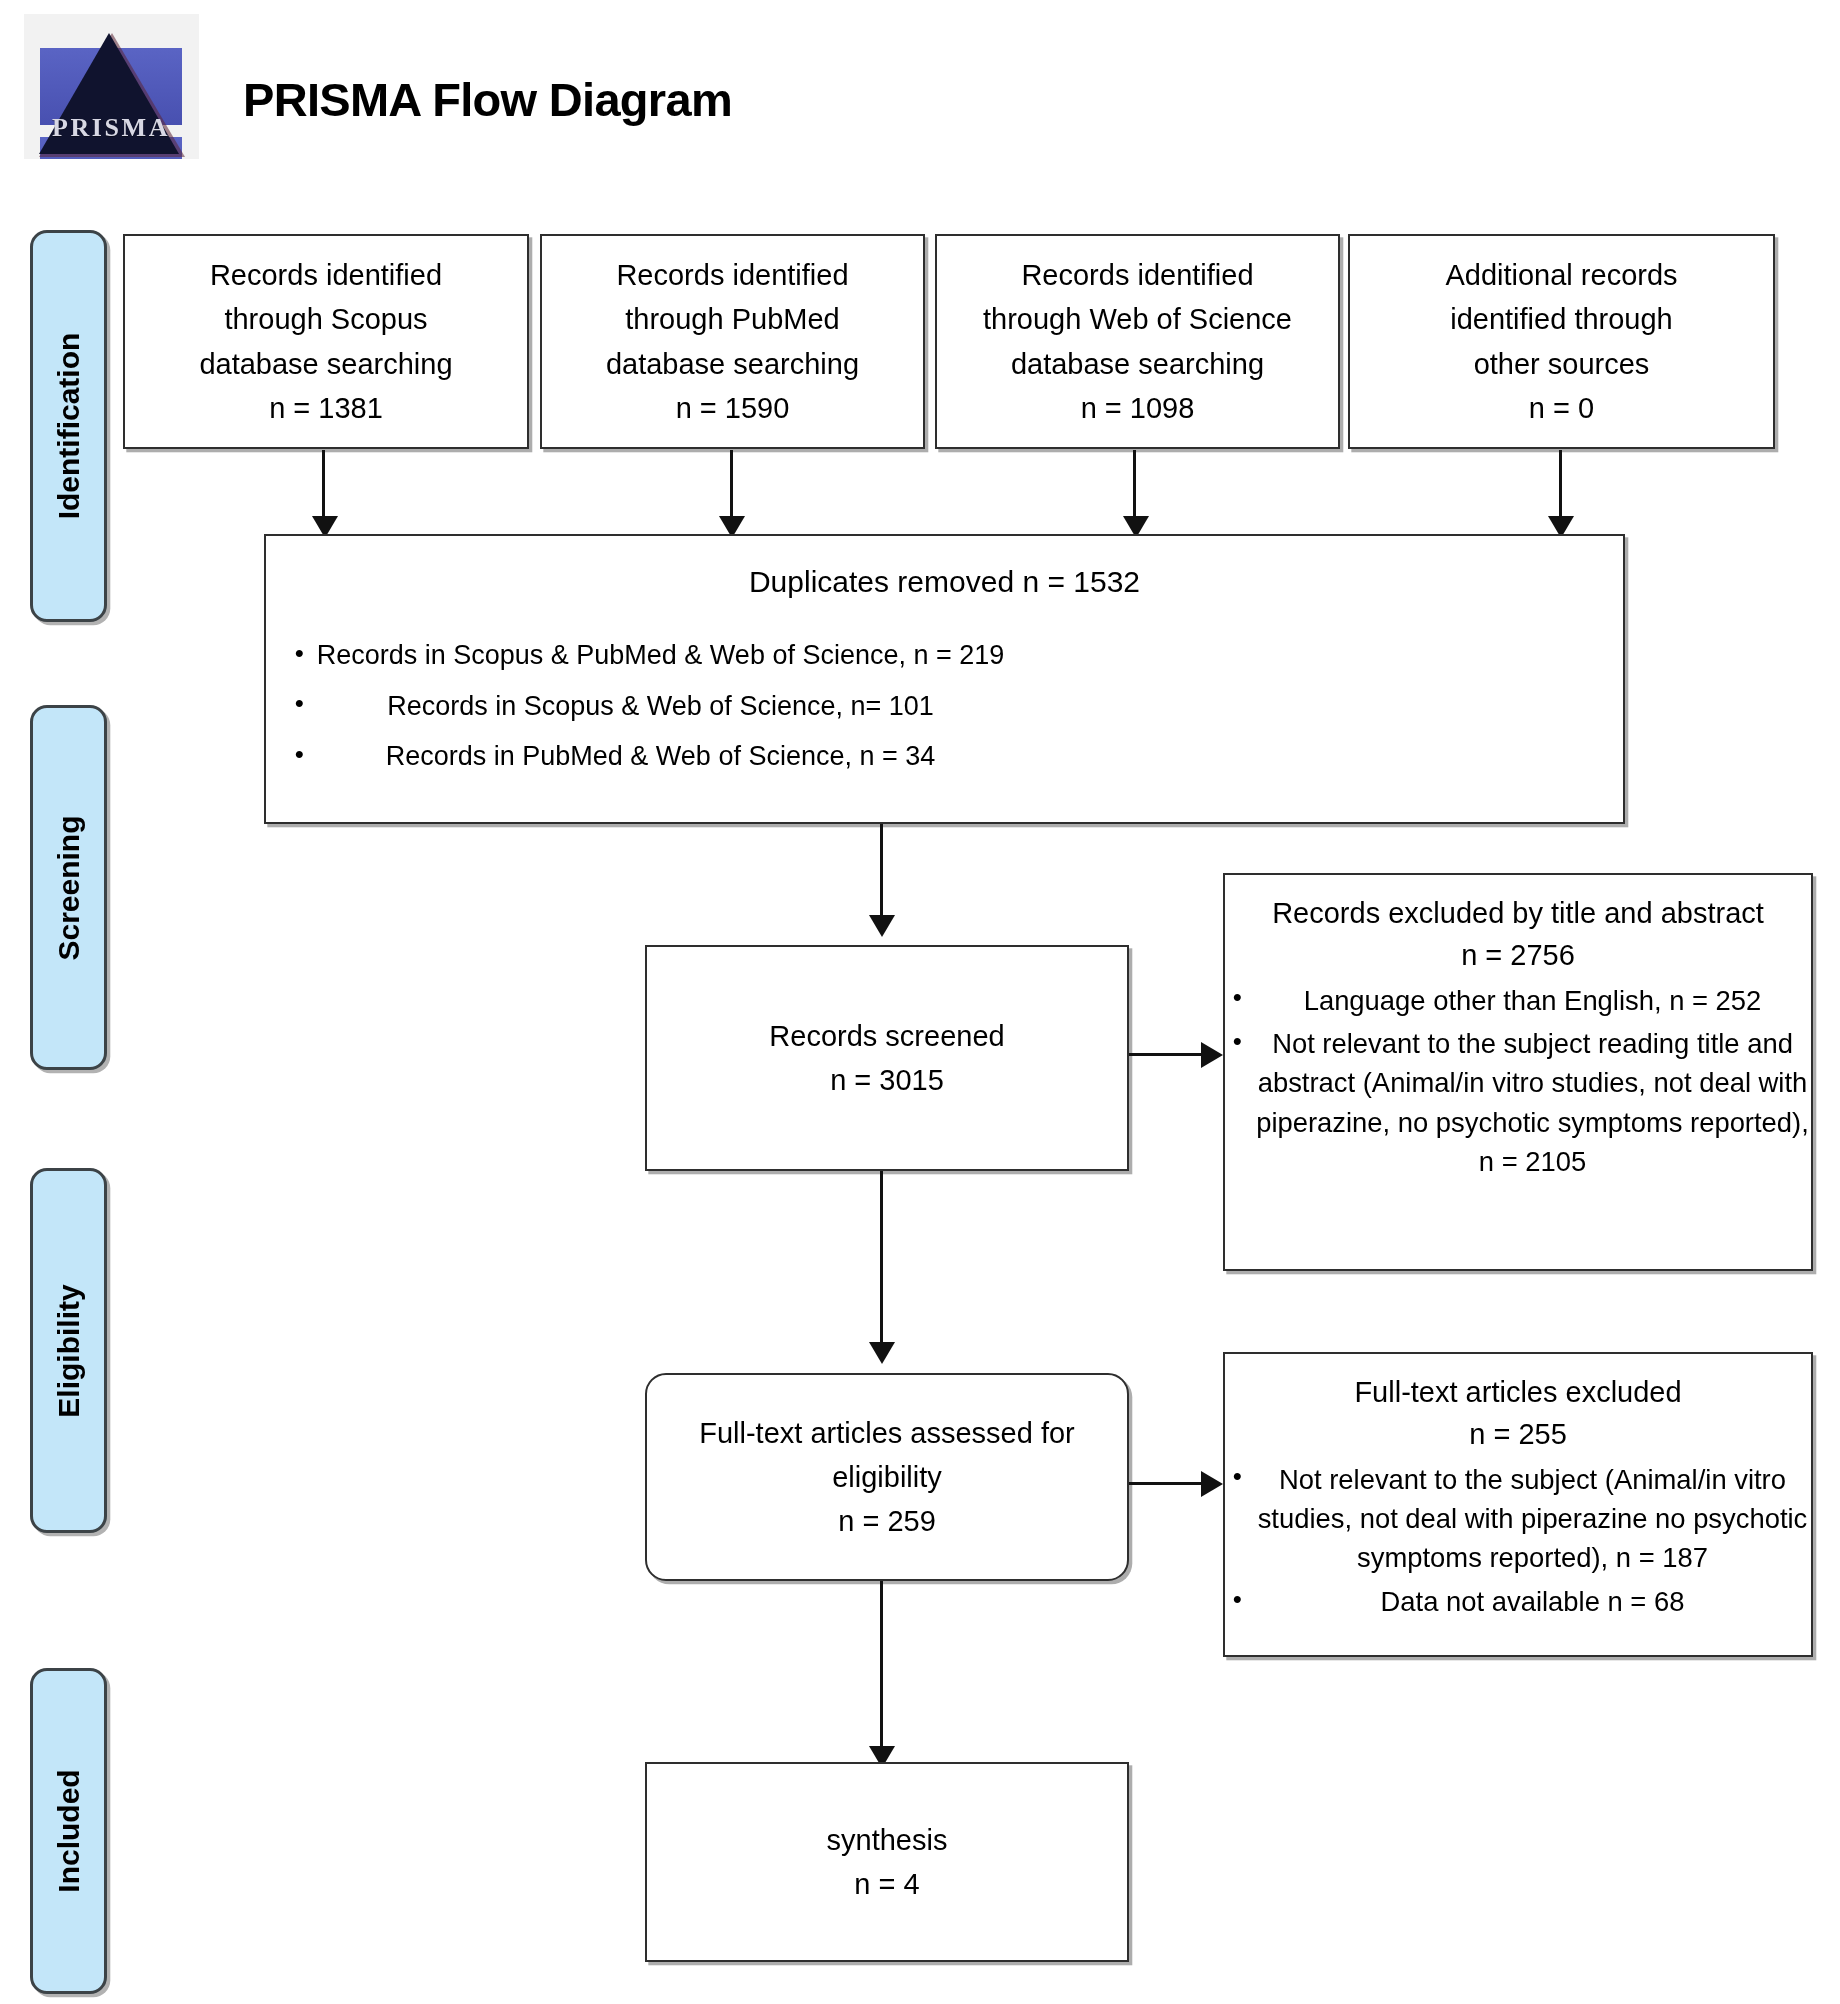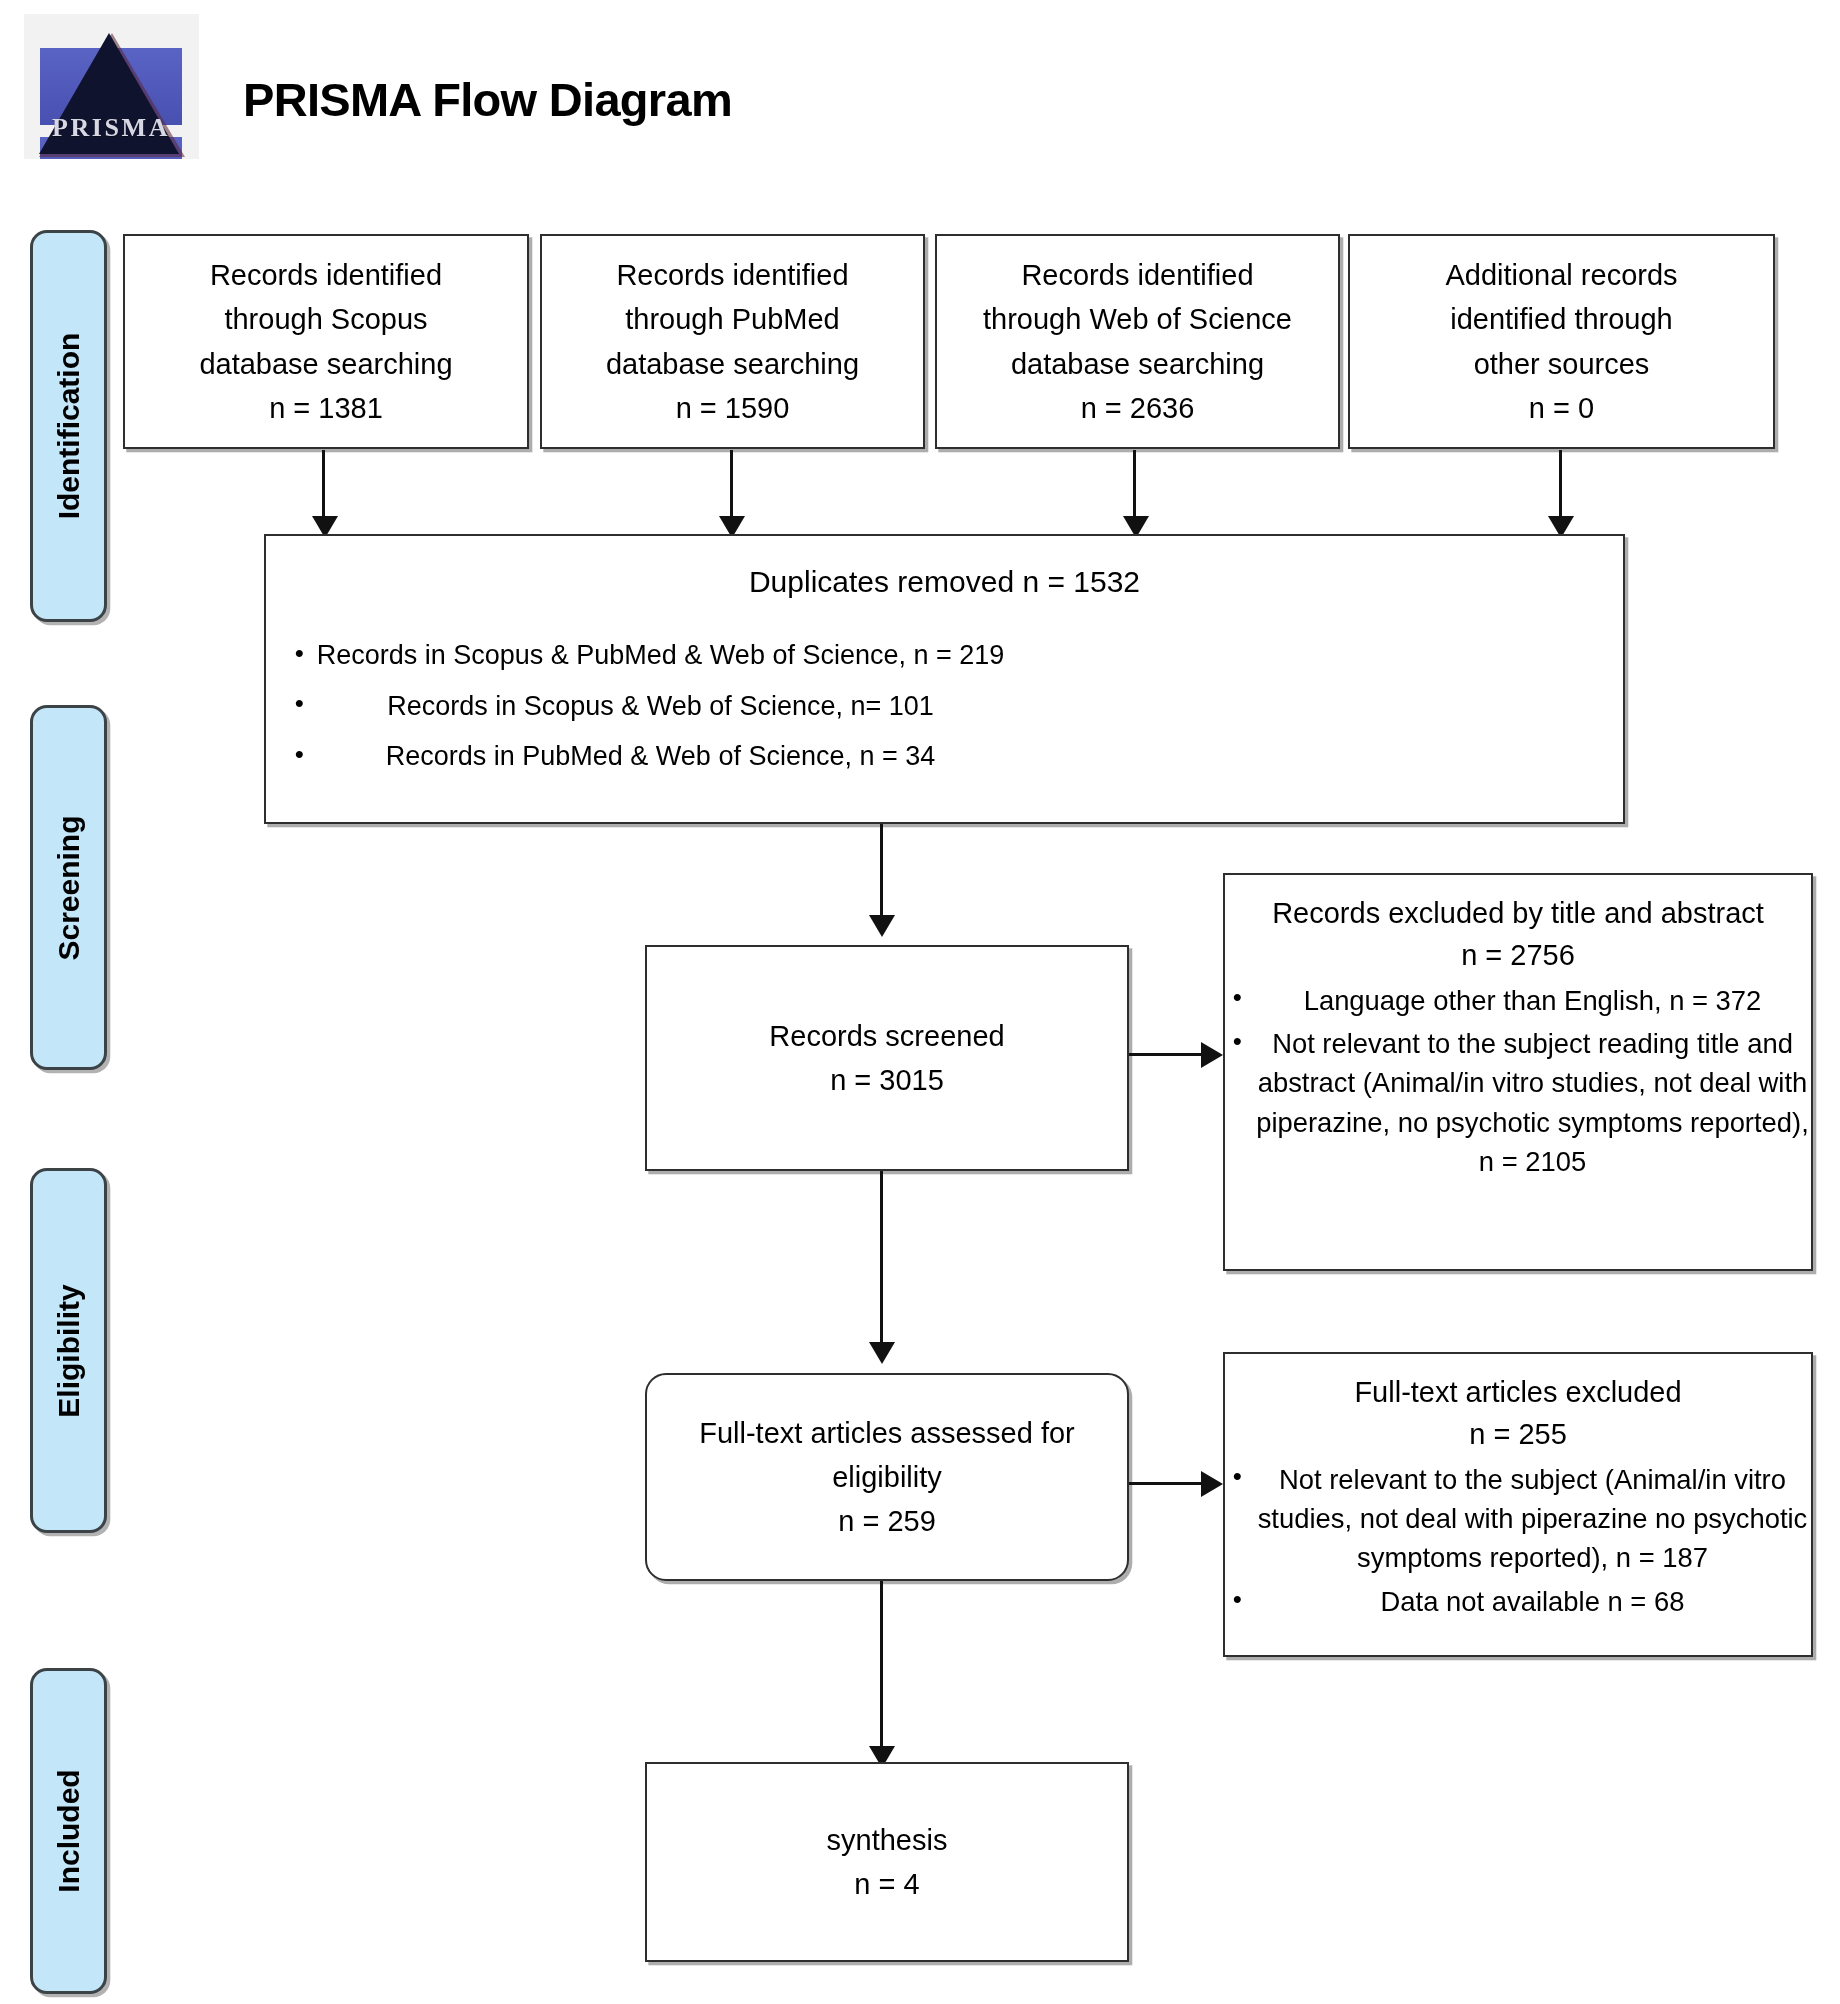--- a/index.html
+++ b/index.html
@@ -251,21 +251,21 @@
       <div>database searching</div>
       <div>n = 1590</div>
     </div>
   </div>
 
   <div class="box vcenter" style="left:935px; top:234px; width:405px; height:215px;">
     <div class="box-inner">
       <div>Records identified</div>
       <div>through Web of Science</div>
       <div>database searching</div>
-      <div>n = 2636</div>
+      <div>n = 1098</div>
     </div>
   </div>
 
   <div class="box vcenter" style="left:1348px; top:234px; width:427px; height:215px;">
     <div class="box-inner">
       <div>Additional records</div>
       <div>identified through</div>
       <div>other sources</div>
       <div>n = 0</div>
     </div>
@@ -306,21 +306,21 @@
 
   <div class="hline" style="left:1129px; top:1053px; width:73px;"></div>
   <div class="arrow-right" style="left:1201px; top:1042px;"></div>
 
   <div class="box" style="left:1223px; top:873px; width:590px; height:398px;">
     <div class="exc-head">
       <div>Records excluded by title and abstract</div>
       <div>n = 2756</div>
     </div>
     <ul class="blist exc-list">
-      <li>Language other than English, n = 372</li>
+      <li>Language other than English, n = 252</li>
       <li>Not relevant to the subject reading title and abstract (Animal/in vitro studies, not deal with piperazine, no psychotic symptoms reported), n = 2105</li>
     </ul>
   </div>
 
   <div class="vline" style="left:880px; top:1171px; height:176px;"></div>
   <div class="arrow-down" style="left:869px; top:1342px;"></div>
 
   <div class="box vcenter" style="left:645px; top:1373px; width:484px; height:208px;border-radius:21px;">
     <div class="box-inner">
       <div>Full-text articles assessed for</div>

